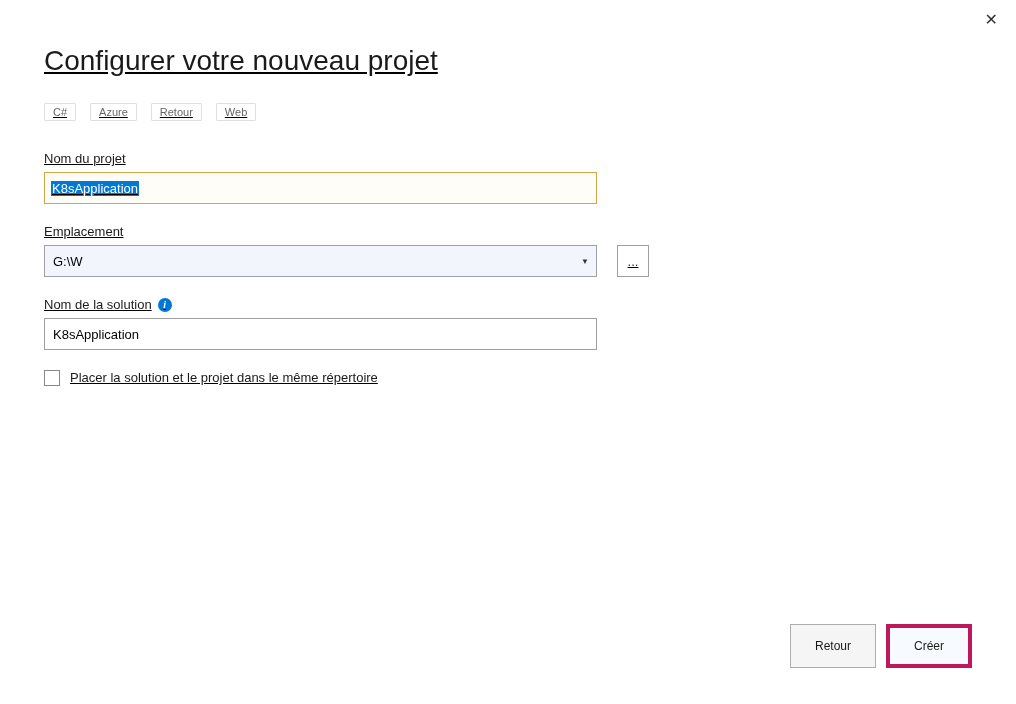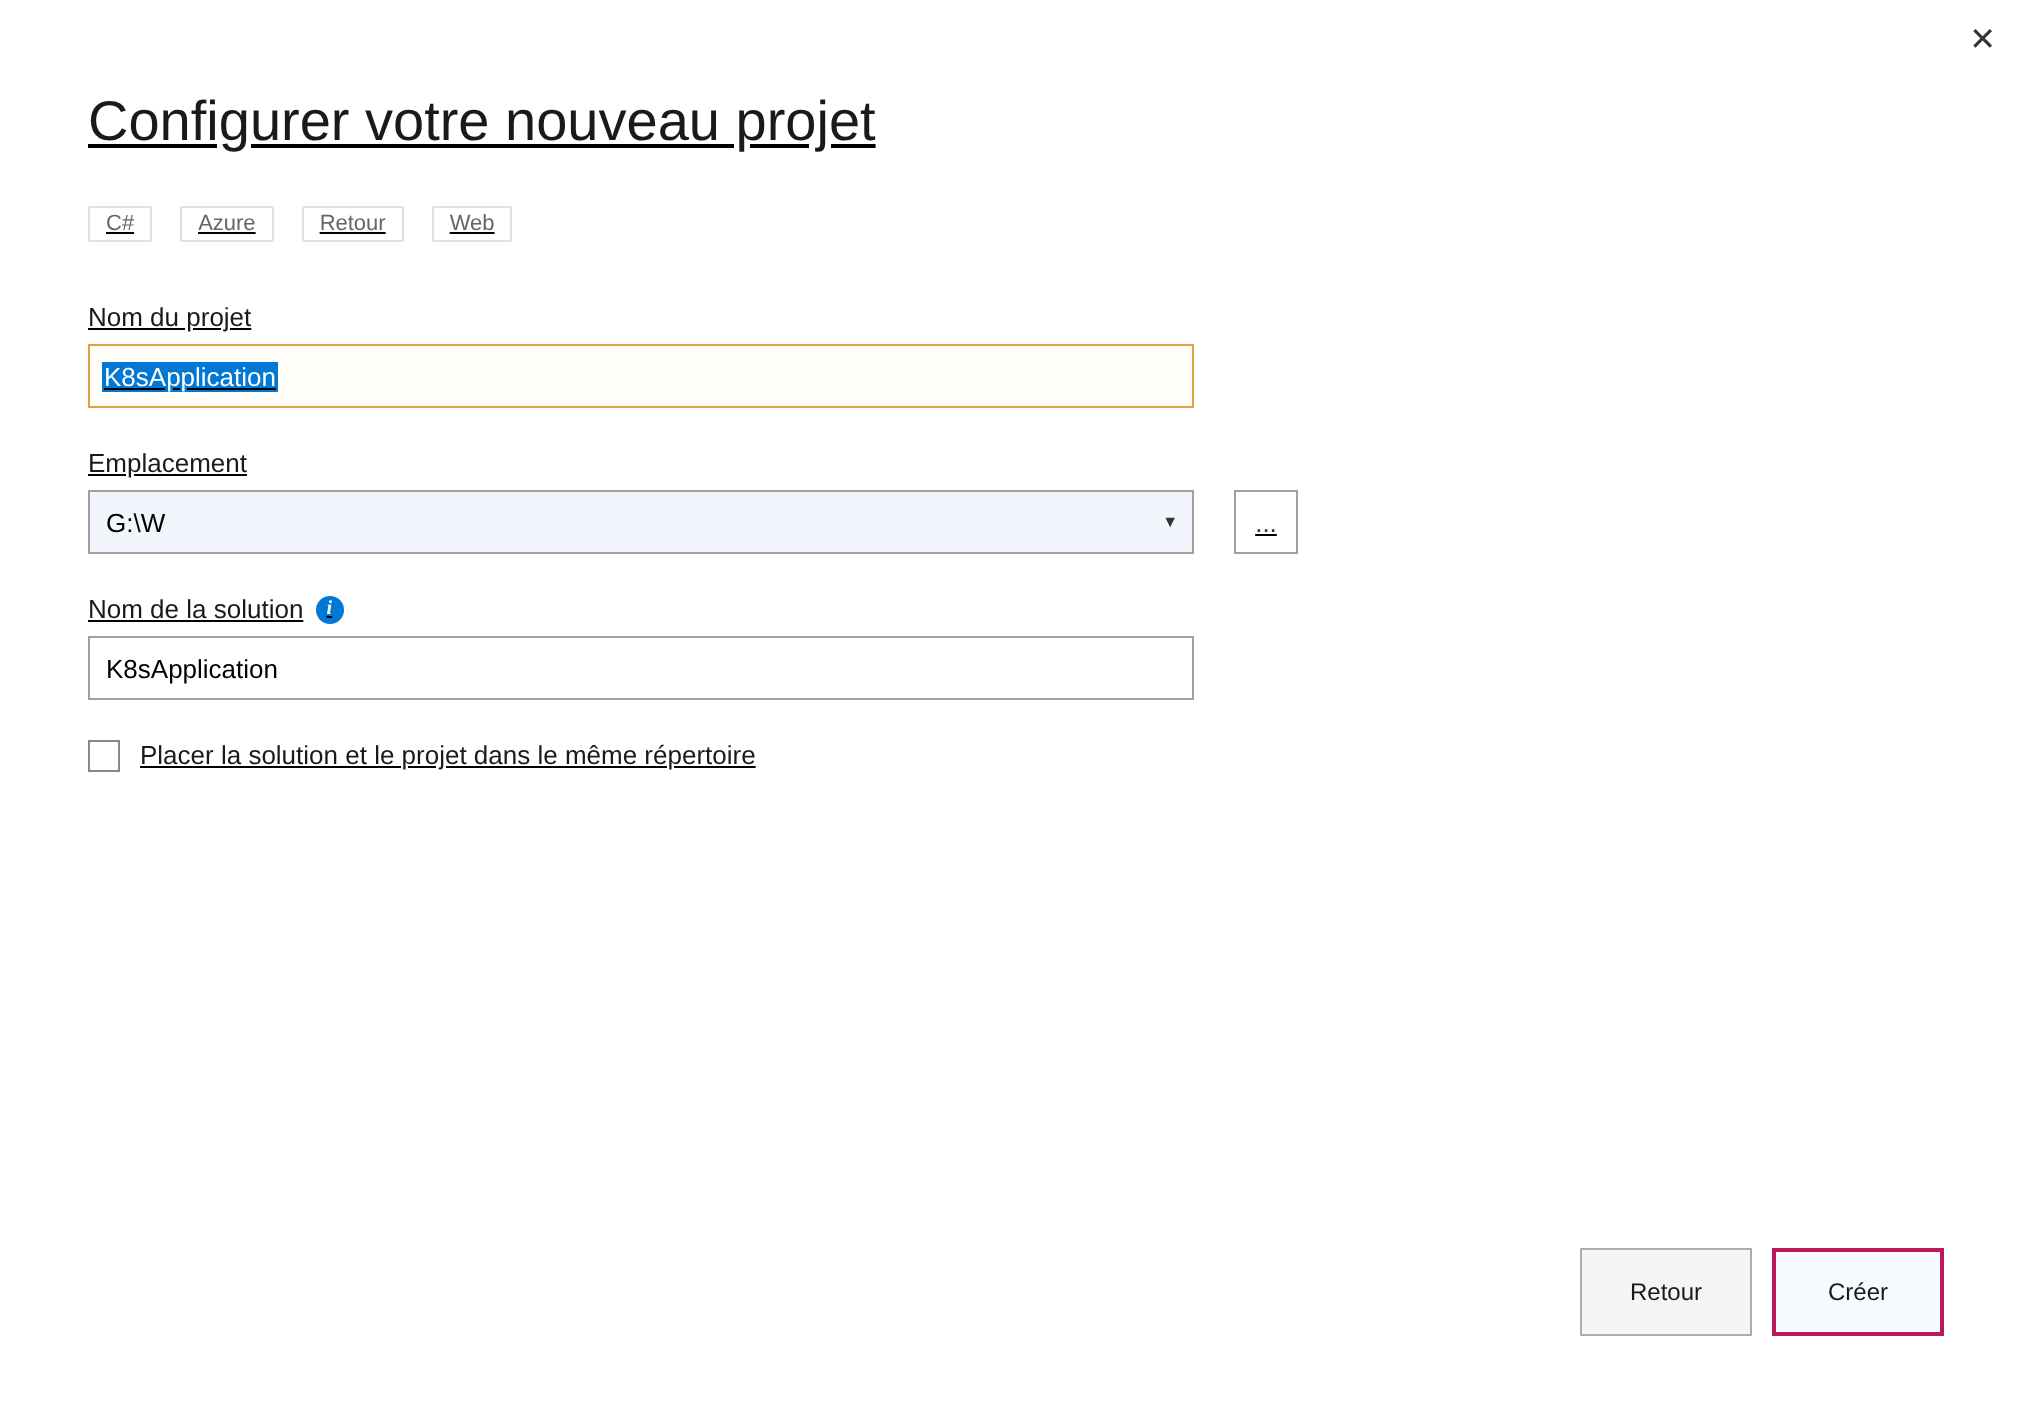--- a/index.html
+++ b/index.html
@@ -173,21 +173,21 @@
       width: 86px;
       height: 44px;
       font-size: 12px;
       font-family: inherit;
       background: #f5f5f5;
       color: #1a1a1a;
       cursor: pointer;
       border: 1px solid #adadad;
     }
     .btn-default {
-      border: 2px solid #be185d;
+      border: 4px solid #be185d;
       background: #f7fbff;
     }
   </style>
 </head>
 <body>
 
 <div class="close-x">✕</div>
 
 <div class="content">
 

